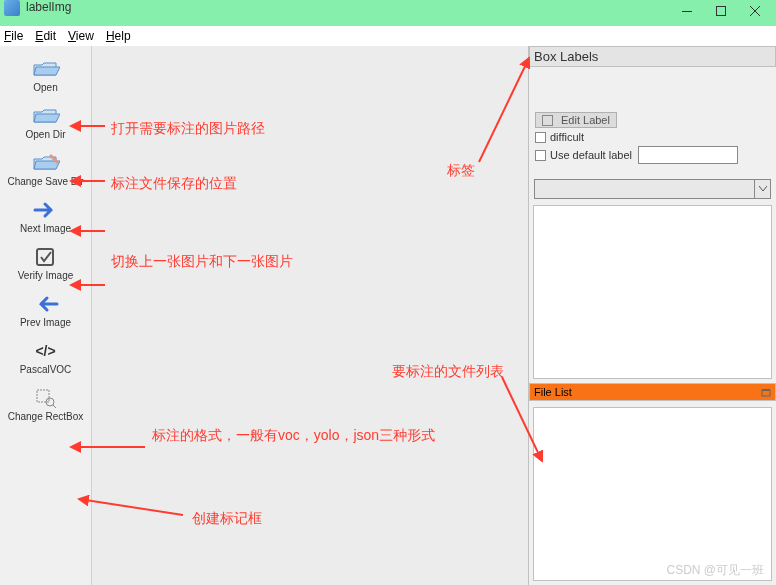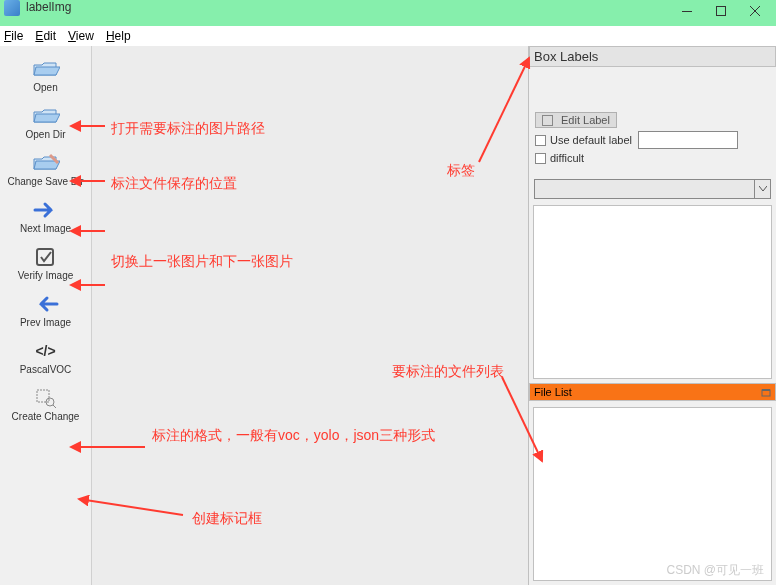--- a/index.html
+++ b/index.html
@@ -128,41 +128,41 @@
       <div class="lbl">PascalVOC</div>
     </div>
     <div class="tbtn">
       <div class="ico">
           <svg width="22" height="20">
             <rect x="2" y="2" width="12" height="12" fill="none" stroke="#888" stroke-dasharray="2 1"></rect>
             <circle cx="15" cy="14" r="4" fill="none" stroke="#888"></circle>
             <line x1="18" y1="17" x2="21" y2="20" stroke="#888"></line>
           </svg>
         </div>
-      <div class="lbl">Create Change</div>
+      <div class="lbl">Change RectBox</div>
     </div>
   </div>
 
   <div class="canvas"></div>
 
   <div class="rightpanel">
     <div class="sect-title">Box Labels</div>
     <div class="sect-body">
       <div class="editlabel">
         <span class="chk gray"></span>
         <span>Edit Label</span>
       </div>
       <div class="row">
         <span class="chk"></span>
-        <span>Use default label</span>
-        <span class="txtbox" style="width:100px;margin-left:6px"></span>
+        <span>difficult</span>
       </div>
       <div class="row">
         <span class="chk"></span>
-        <span>difficult</span>
+        <span>Use default label</span>
+        <span class="txtbox" style="width:100px;margin-left:6px"></span>
       </div>
     </div>
     <div class="combo">
       <div class="drop">
           <svg width="8" height="6">
             <path d="M0 0 L4 5 L8 0" fill="none" stroke="#555"></path>
           </svg>
         </div>
     </div>
     <div class="listarea" style="height:175px"></div>

